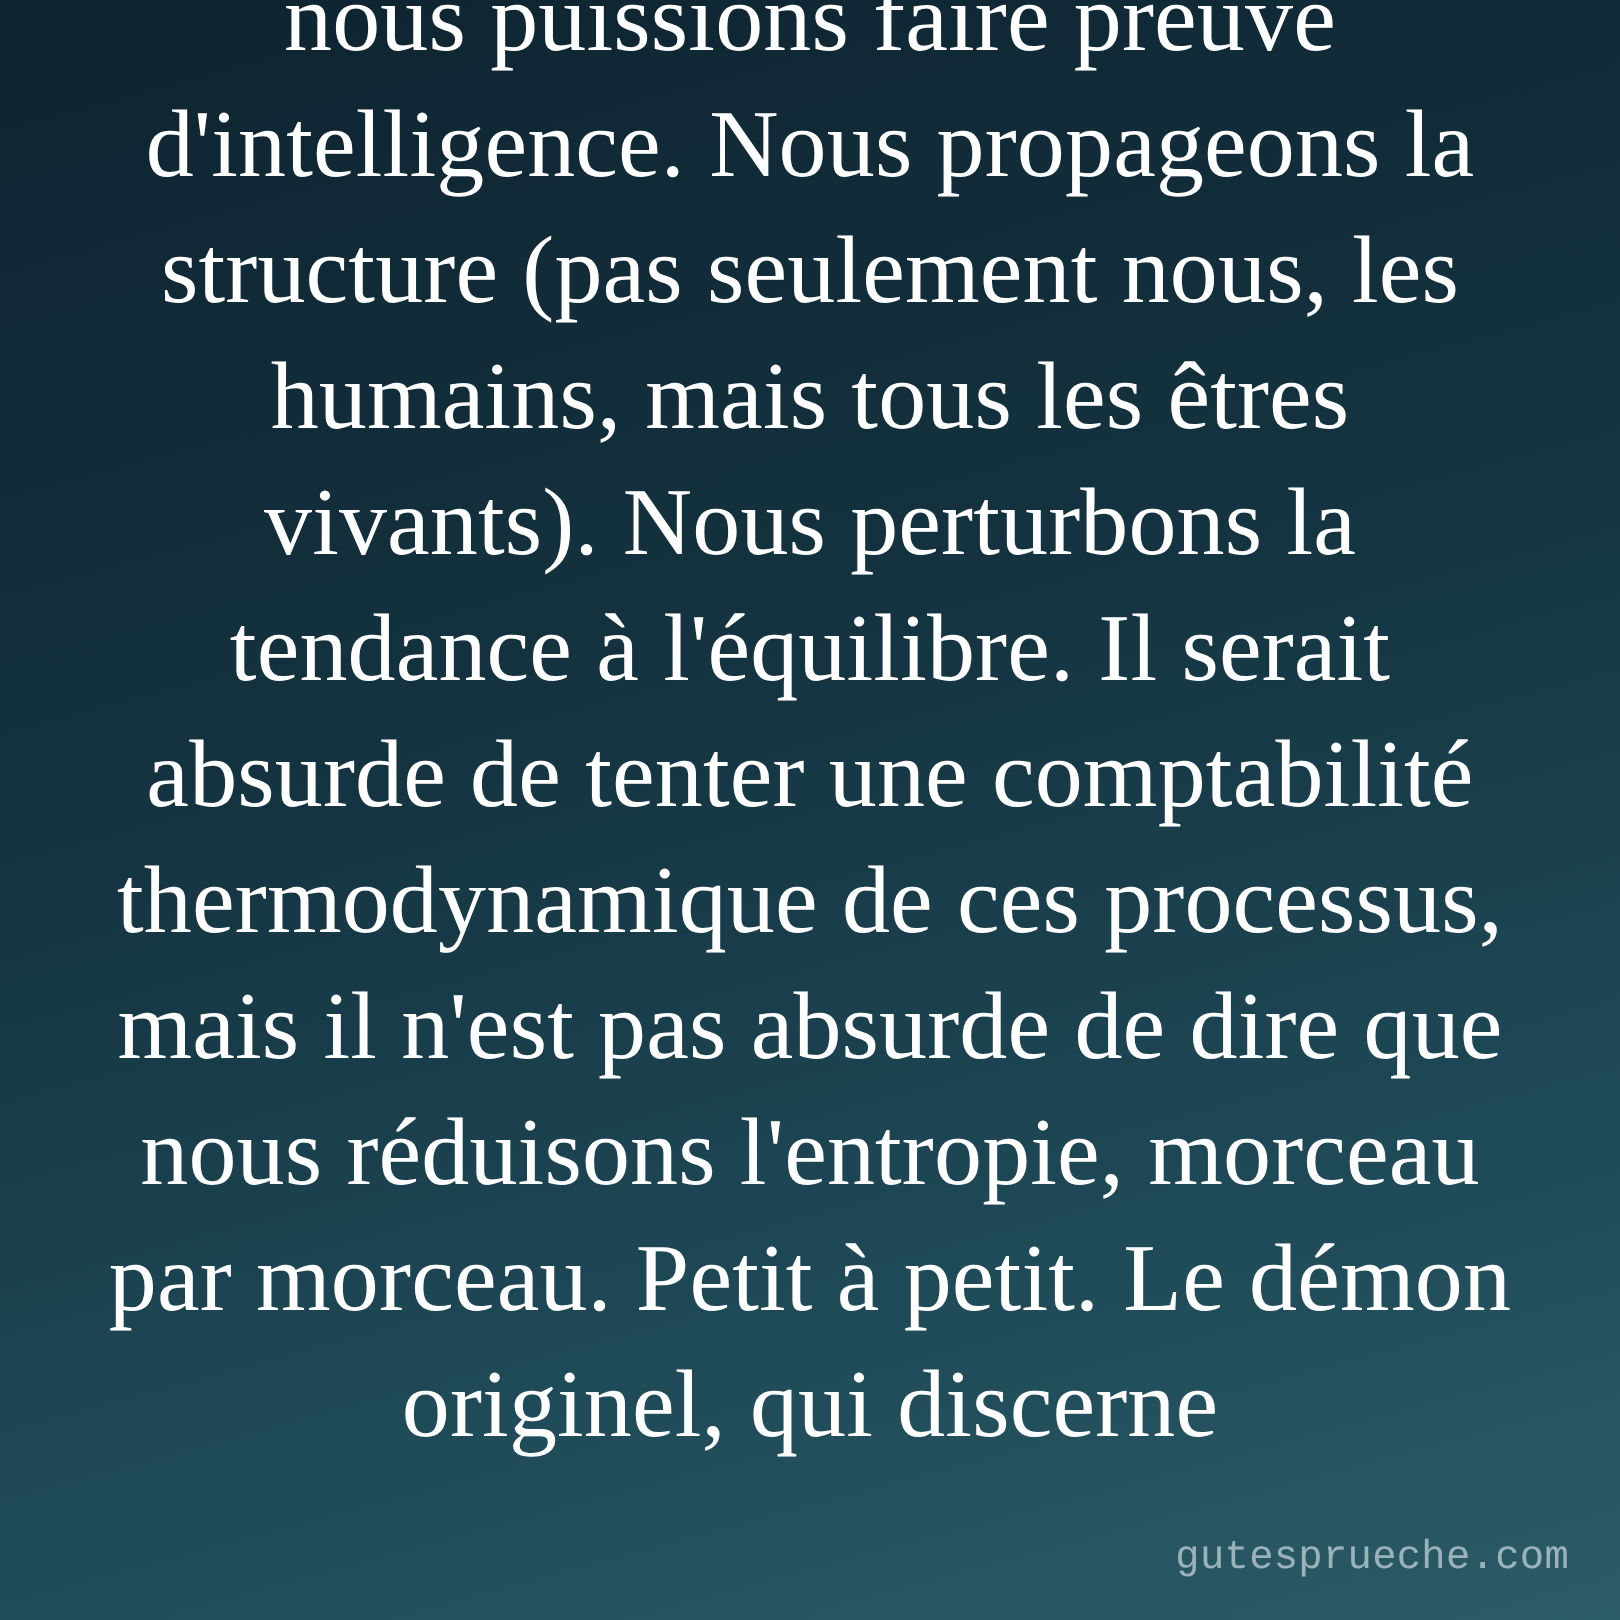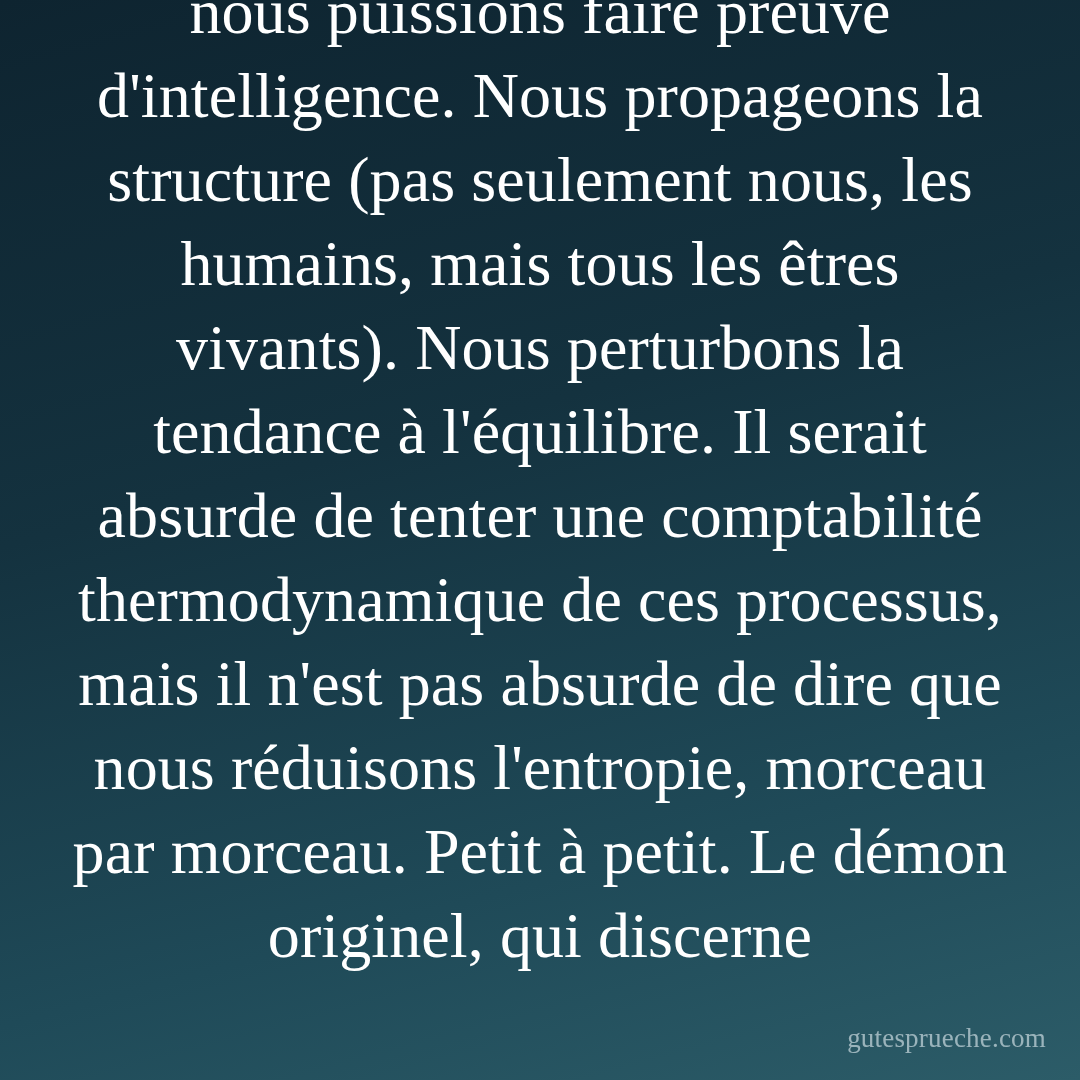--- a/index.html
+++ b/index.html
@@ -33,21 +33,21 @@
     letter-spacing: 0.1px;
     
     transform: translateY(-30px);
     text-rendering: optimizeLegibility;
   }
   .watermark {
     position: absolute;
     right: 34px;
     bottom: 26px;
     color: rgba(225, 235, 240, 0.62);
-    font-family: Liberation Serif, serif;
+    font-family: Liberation Mono, monospace;
     font-size: 27px;
     letter-spacing: 0.2px;
     white-space: nowrap;
   }
 </style>
 </head>
 <body>
 
 <div class="quote-card">
   <p class="quote-text">nous puissions faire preuve d'intelligence. Nous propageons la structure (pas seulement nous, les humains, mais tous les êtres vivants). Nous perturbons la tendance à l'équilibre. Il serait absurde de tenter une comptabilité thermodynamique de ces processus, mais il n'est pas absurde de dire que nous réduisons l'entropie, morceau par morceau. Petit à petit. Le démon originel, qui discerne</p>

